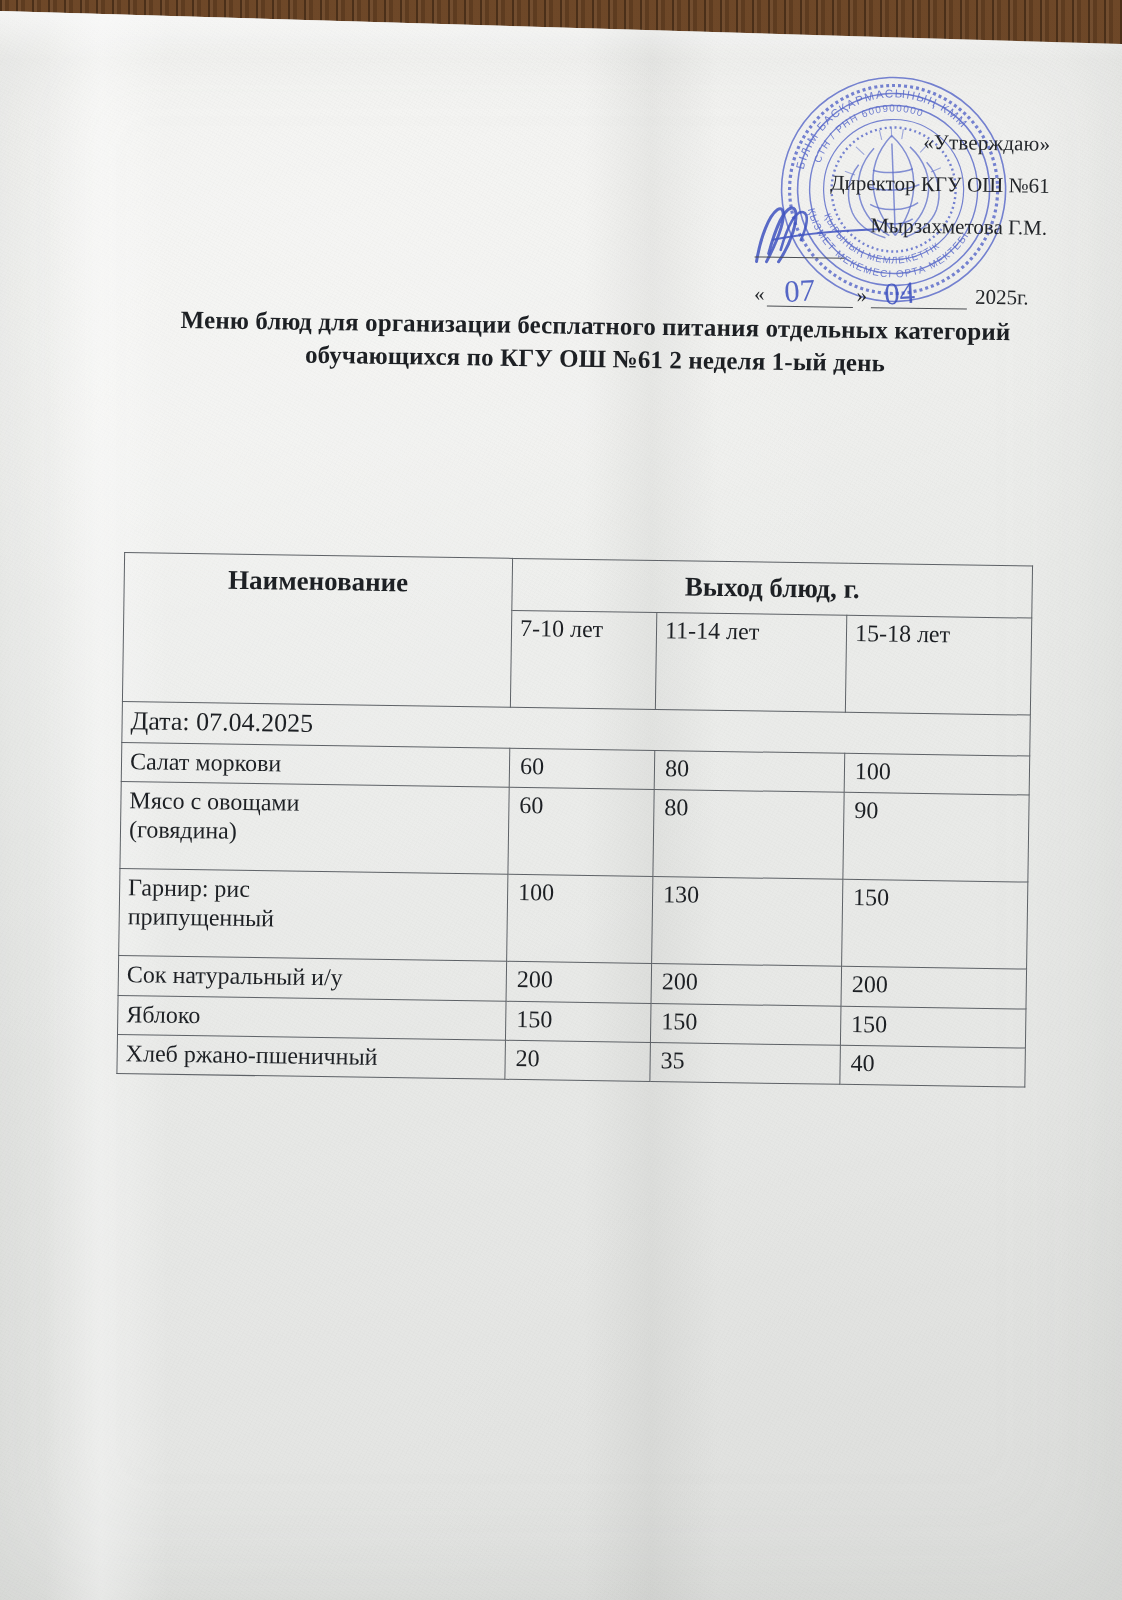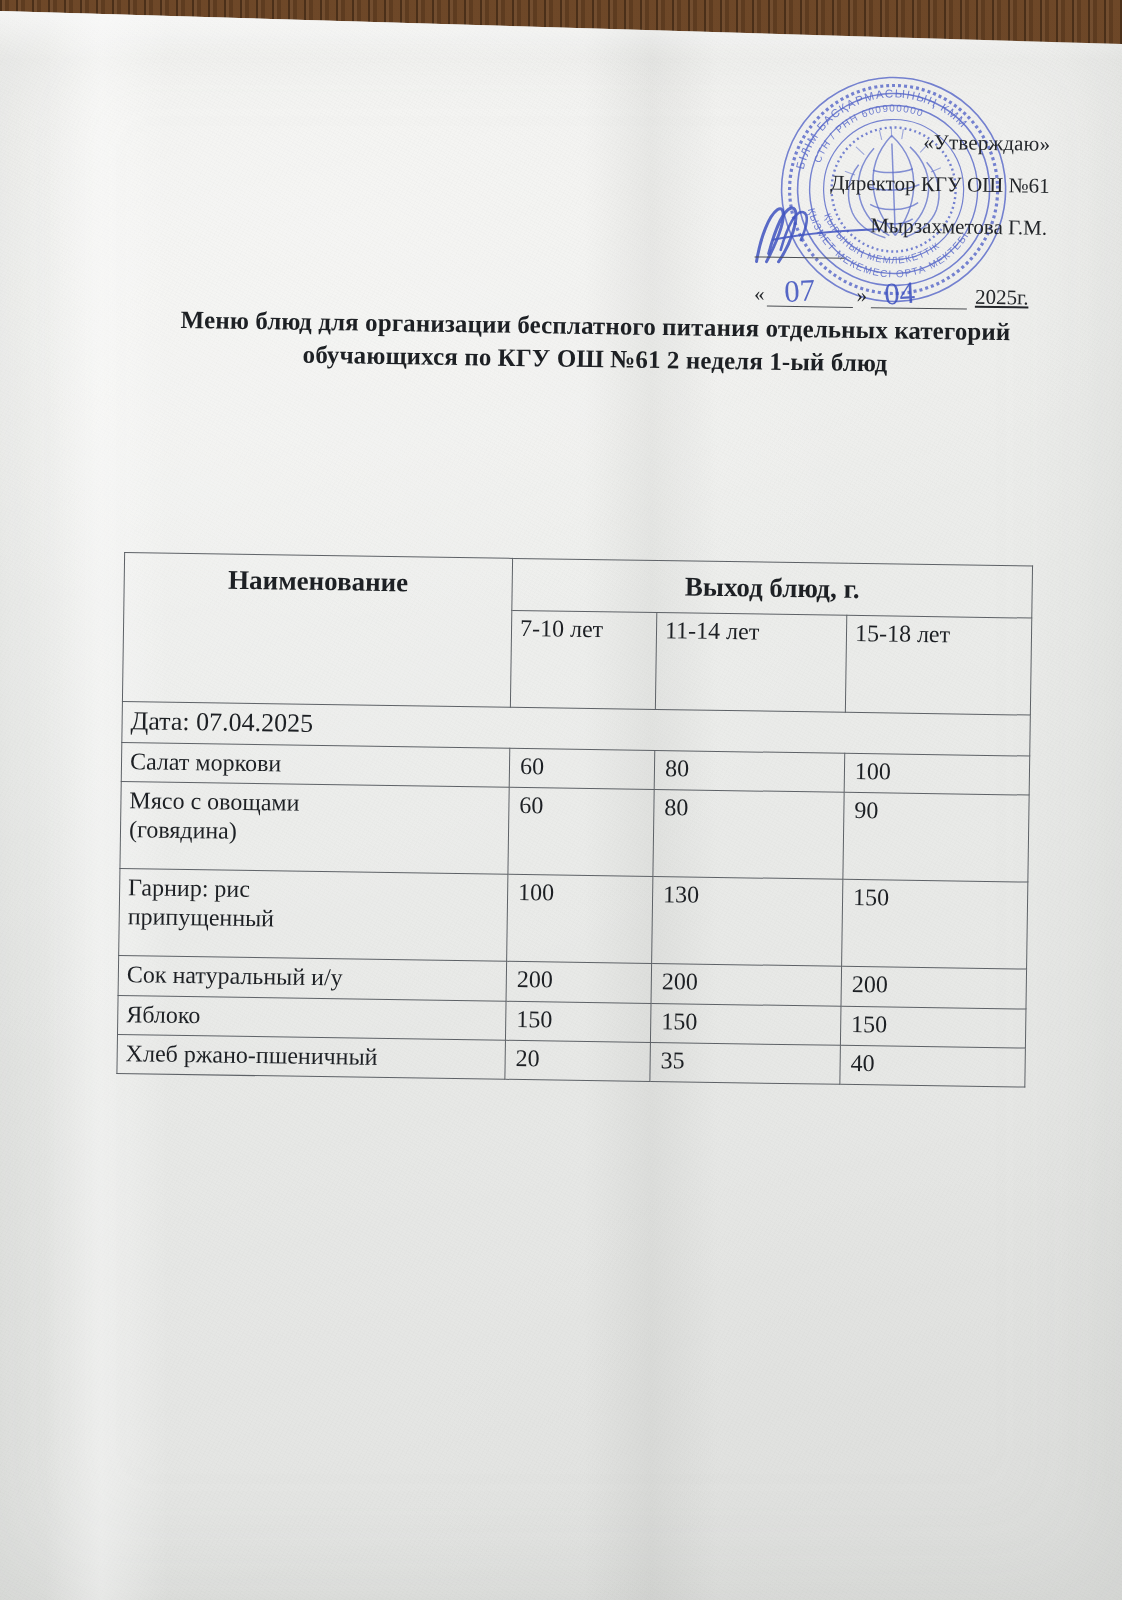--- a/index.html
+++ b/index.html
@@ -111,21 +111,21 @@
     font-size: 21px;
     color: #23262a;
     display: flex;
     align-items: flex-end;
     gap: 0px;
   }
   #dateline .q1 { padding-right: 2px; }
   #dateline .blank1 { width: 86px; border-bottom: 1.6px solid #4a4d52; height: 18px; }
   #dateline .q2 { padding: 0 4px; }
   #dateline .blank2 { width: 96px; border-bottom: 1.6px solid #4a4d52; height: 18px; }
-  #dateline .yr { padding-left: 8px; text-decoration: underline; }
+  #dateline .yr { padding-left: 8px; }
 
   
   #stamp {
     position: absolute;
     left: 770px;
     top: 68px;
     width: 232px;
     height: 232px;
     pointer-events: none;
     opacity: .88;
@@ -318,21 +318,21 @@
     <span class="q2">»</span>
     <span class="blank2"></span>
     <span class="yr">2025г.</span>
   </div>
   <div class="hand" id="hand-day">07</div>
   <div class="hand" id="hand-mon">04</div>
 
   <div id="title">
     <span>Меню блюд для организации бесплатного питания</span>
     <span>отдельных категорий обучающихся по КГУ ОШ №61 2 неделя 1-ый</span>
-    <span>блюд</span>
+    <span>день</span>
   </div>
 
   <table id="menu-table">
     <colgroup>
       <col class="col-name">
         <col class="col-a7">
         <col class="col-a11">
         <col class="col-a15">
     </colgroup>
     <tbody>

